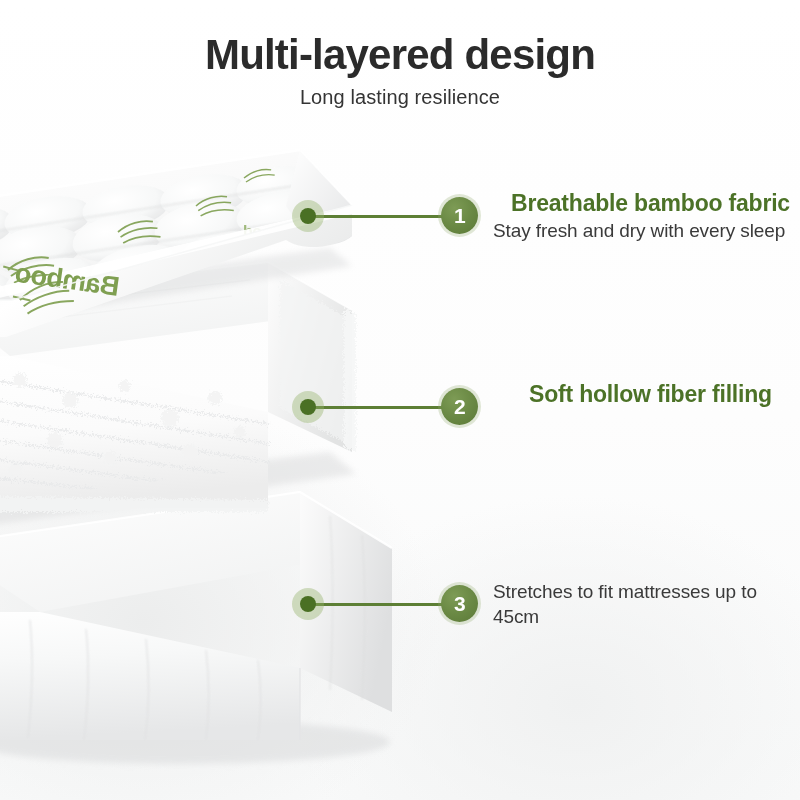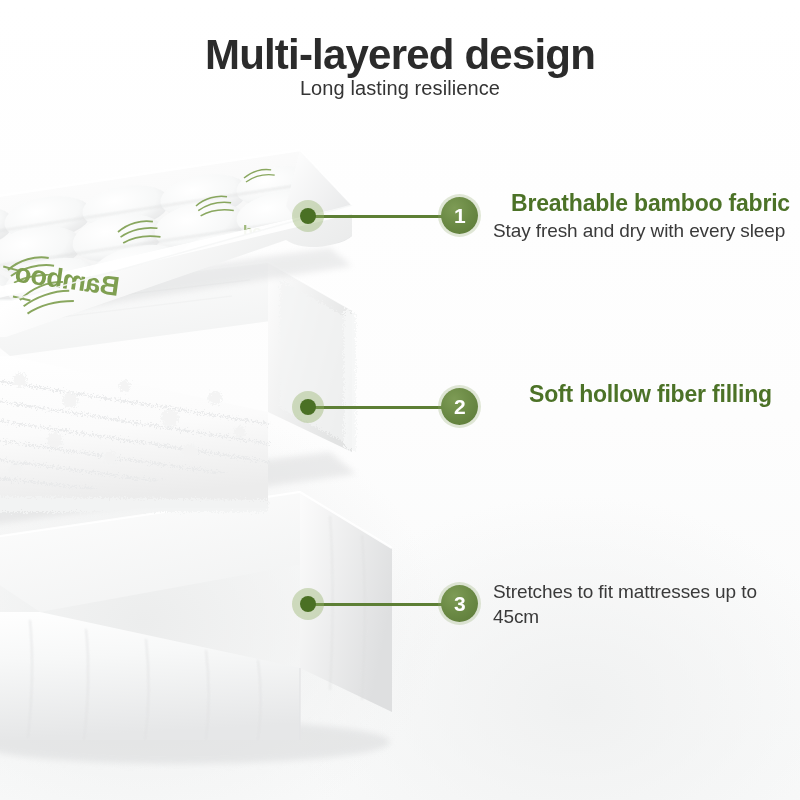--- a/index.html
+++ b/index.html
@@ -39,20 +39,21 @@
     z-index: 40;
   }
   .title {
     font-size: 42px;
     font-weight: bold;
     color: #2b2b2b;
     letter-spacing: -0.8px;
     line-height: 1.08;
   }
   .subtitle {
+    margin-top: 9px;
     font-size: 20px;
     font-weight: normal;
     color: #343434;
     letter-spacing: 0.1px;
   }
 
   
   .product-stack {
     position: absolute;
     left: 0; top: 0;

